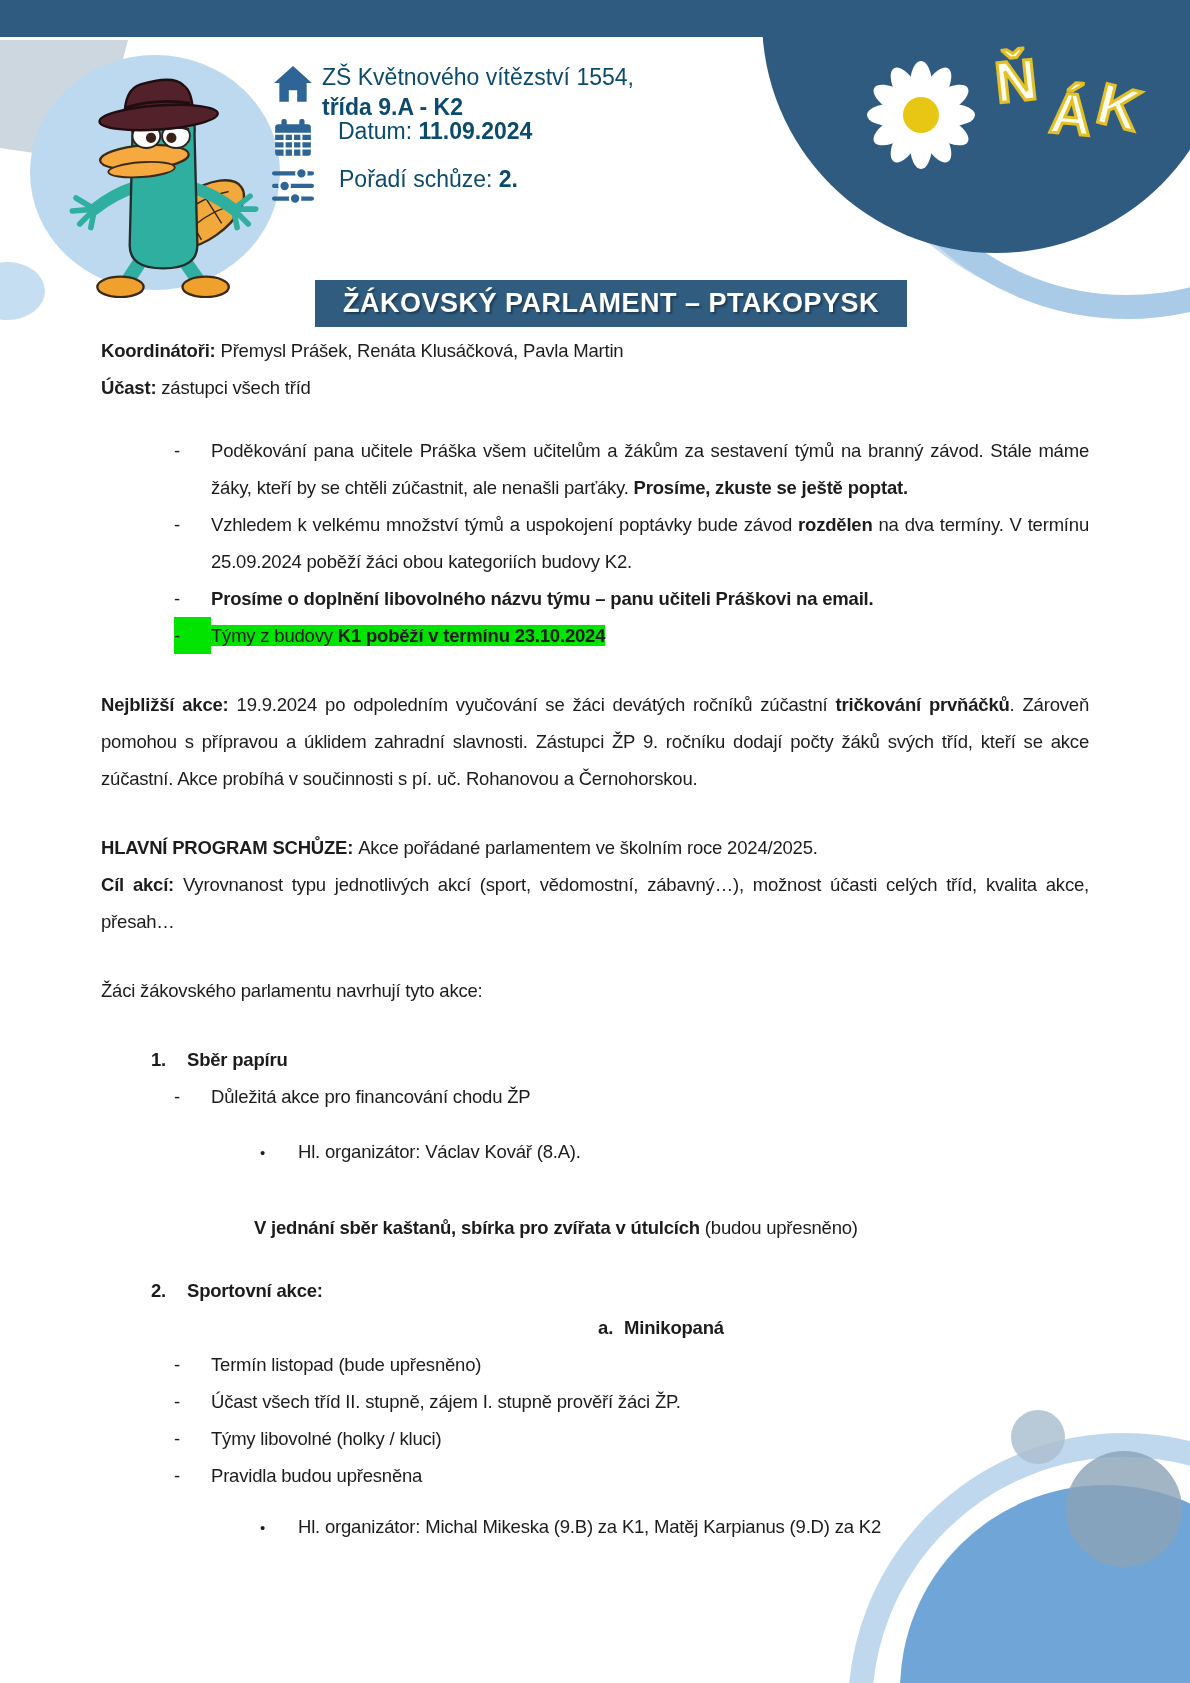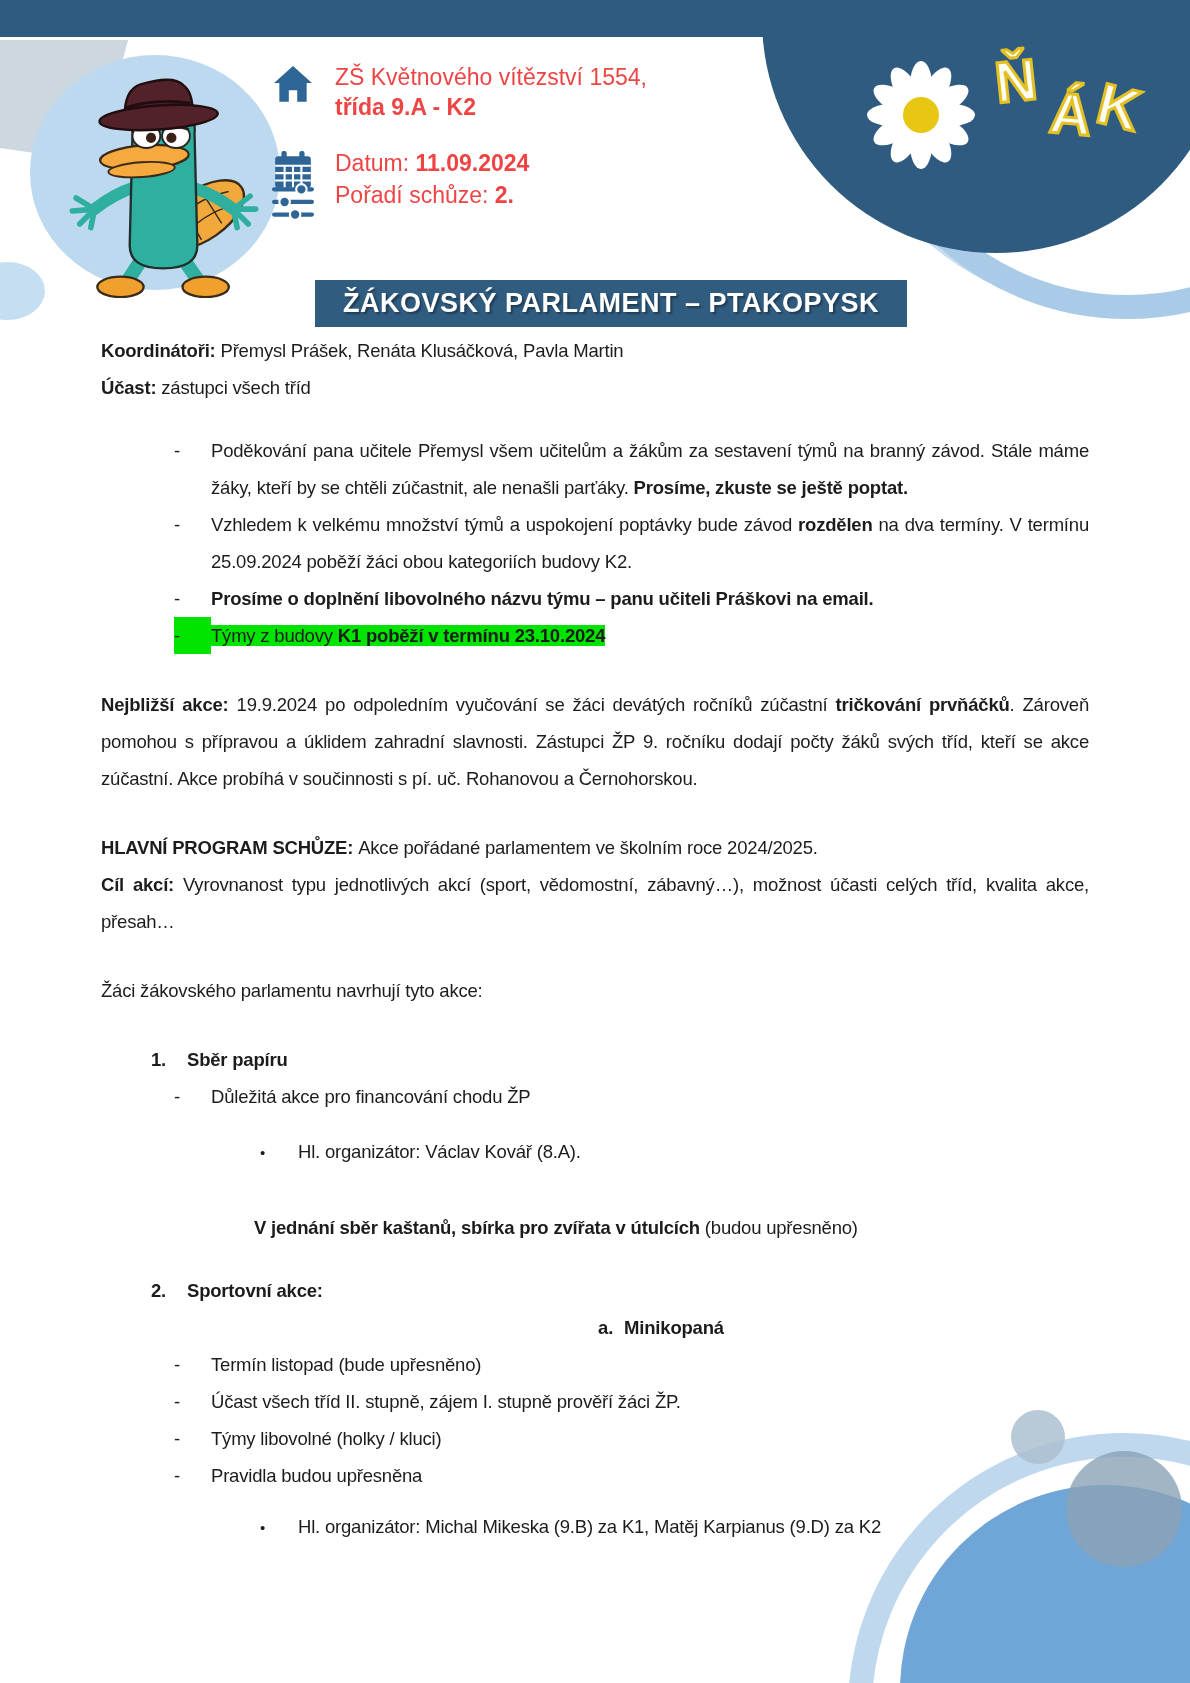--- a/index.html
+++ b/index.html
@@ -18,21 +18,21 @@
   .perry-blob{position:absolute;left:30px;top:55px;width:250px;height:235px;border-radius:50%;background:#BDD9EF;}
   .left-sliver{position:absolute;left:-30px;top:262px;width:75px;height:58px;border-radius:50%;background:#C6DEF2;}
   .perry{position:absolute;left:35px;top:48px;width:245px;height:250px;}
   
   .logo-letter{position:absolute;font-weight:bold;font-size:58px;color:#FFFDF0;
     -webkit-text-stroke:3px #E3C125;letter-spacing:0;line-height:1;}
   .daisy{position:absolute;left:866px;top:60px;width:110px;height:110px;}
   
   .hrow{position:absolute;left:272px;display:flex;align-items:flex-start;}
   .hicon{width:42px;flex:0 0 42px;margin-top:2px;}
-  .htext{margin-left:21px;font-size:23px;color:#ef4444;line-height:30px;}
+  .htext{margin-left:8px;font-size:23px;color:#0c4a6e;line-height:30px;}
   .htext b{font-weight:bold;}
   
   .titlebar{position:absolute;left:315px;top:280px;width:592px;height:47px;background:#305C80;
     display:flex;align-items:center;justify-content:center;}
   .titlebar span{color:#ffffff;font-weight:bold;font-size:27px;letter-spacing:.5px;
     text-shadow:2px 2px 2px rgba(0,0,0,.35);}
   
   #document-body{position:absolute;left:101px;top:332px;width:988px;}
   .blk{font-size:18.5px;letter-spacing:-.2px;line-height:37px;text-align:justify;}
   .blk .b{font-weight:bold;}
@@ -144,39 +144,39 @@
 
   <div class="hrow" style="top:62px;">
     <svg class="hicon" viewBox="0 0 40 38">
       <path d="M20 2 L38 18 L33 18 L33 36 L24 36 L24 25 L16 25 L16 36 L7 36 L7 18 L2 18 Z" fill="#2E6496"></path>
     </svg>
     <div class="htext">
       <span>ZŠ Květnového vítězství 1554,</span><br>
       <b>třída 9.A - K2</b>
     </div>
   </div>
-  <div class="hrow" style="top:148px;">
+  <div class="hrow" style="top:116px;gap:16px;">
     <svg class="hicon" viewBox="0 0 40 38">
       <rect x="3" y="6" width="34" height="30" rx="3" fill="#2E6496"></rect>
       <rect x="9" y="1" width="5" height="9" rx="2" fill="#2E6496"></rect>
       <rect x="26" y="1" width="5" height="9" rx="2" fill="#2E6496"></rect>
       <g stroke="#ffffff" stroke-width="2">
         <line x1="3" y1="15" x2="37" y2="15"></line>
         <line x1="3" y1="22" x2="37" y2="22"></line>
         <line x1="3" y1="29" x2="37" y2="29"></line>
         <line x1="12" y1="15" x2="12" y2="36"></line>
         <line x1="20" y1="15" x2="20" y2="36"></line>
         <line x1="28" y1="15" x2="28" y2="36"></line>
       </g>
     </svg>
     <div class="htext">
       <span>Datum: </span><b>11.09.2024</b>
     </div>
   </div>
-  <div class="hrow" style="top:180px;">
+  <div class="hrow" style="top:164px;gap:17px;">
     <svg class="hicon" viewBox="0 0 40 38">
       <g stroke="#2E6496" stroke-width="4" stroke-linecap="round">
         <line x1="2" y1="7" x2="38" y2="7"></line>
         <line x1="2" y1="19" x2="38" y2="19"></line>
         <line x1="2" y1="31" x2="38" y2="31"></line>
       </g>
       <circle cx="28" cy="7" r="5" fill="#2E6496" stroke="#ffffff" stroke-width="2"></circle>
       <circle cx="12" cy="19" r="5" fill="#2E6496" stroke="#ffffff" stroke-width="2"></circle>
       <circle cx="22" cy="31" r="5" fill="#2E6496" stroke="#ffffff" stroke-width="2"></circle>
     </svg>
@@ -186,21 +186,21 @@
   </div>
 
   <div class="titlebar">
     <span>ŽÁKOVSKÝ PARLAMENT – PTAKOPYSK</span>
   </div>
 
   <div id="document-body">
       <div class="blk para"><span class="txt"><span class="b">Koordinátoři: </span><span>Přemysl Prášek, Renáta Klusáčková, Pavla Martin</span></span></div>
       <div class="blk para"><span class="txt"><span class="b">Účast: </span><span>zástupci všech tříd</span></span></div>
       <div class="blk spacer" style="height: 26px;"></div>
-      <div class="blk dash"><span class="marker">-</span><span class="txt"><span>Poděkování pana učitele Přemysl všem učitelům a žákům za sestavení týmů na branný závod. Stále máme žáky, kteří by se chtěli zúčastnit, ale nenašli parťáky. </span><span class="b">Prosíme, zkuste se ještě poptat.</span></span></div>
+      <div class="blk dash"><span class="marker">-</span><span class="txt"><span>Poděkování pana učitele Práška všem učitelům a žákům za sestavení týmů na branný závod. Stále máme žáky, kteří by se chtěli zúčastnit, ale nenašli parťáky. </span><span class="b">Prosíme, zkuste se ještě poptat.</span></span></div>
       <div class="blk dash"><span class="marker">-</span><span class="txt"><span>Vzhledem k velkému množství týmů a uspokojení poptávky bude závod </span><span class="b">rozdělen</span><span> na dva termíny. V termínu 25.09.2024 poběží žáci obou kategoriích budovy K2.</span></span></div>
       <div class="blk dash"><span class="marker">-</span><span class="txt"><span class="b">Prosíme o doplnění libovolného názvu týmu – panu učiteli Práškovi na email.</span></span></div>
       <div class="blk dash hl"><span class="marker">-</span><span class="txt"><span>Týmy z budovy </span><span class="b">K1 poběží v termínu 23.10.2024</span></span></div>
       <div class="blk spacer" style="height: 32px;"></div>
       <div class="blk para"><span class="txt"><span class="b">Nejbližší akce: </span><span>19.9.2024 po odpoledním vyučování se žáci devátých ročníků zúčastní </span><span class="b">tričkování prvňáčků</span><span>. Zároveň pomohou s přípravou a úklidem zahradní slavnosti. Zástupci ŽP 9. ročníku dodají počty žáků svých tříd, kteří se akce zúčastní. Akce probíhá v součinnosti s pí. uč. Rohanovou a Černohorskou.</span></span></div>
       <div class="blk spacer" style="height: 32px;"></div>
       <div class="blk para"><span class="txt"><span class="b">HLAVNÍ PROGRAM SCHŮZE: </span><span>Akce pořádané parlamentem ve školním roce 2024/2025.</span></span></div>
       <div class="blk para"><span class="txt"><span class="b">Cíl akcí: </span><span>Vyrovnanost typu jednotlivých akcí (sport, vědomostní, zábavný…), možnost účasti celých tříd, kvalita akce, přesah…</span></span></div>
       <div class="blk spacer" style="height: 32px;"></div>
       <div class="blk para"><span class="txt"><span>Žáci žákovského parlamentu navrhují tyto akce:</span></span></div>

